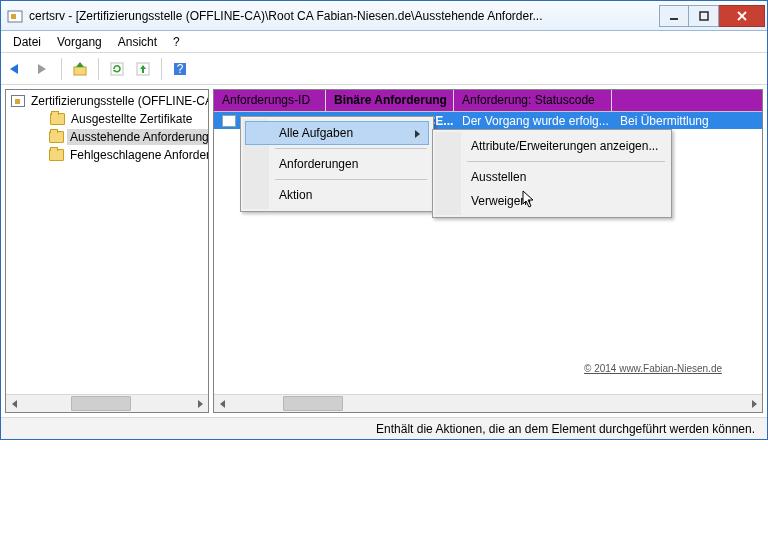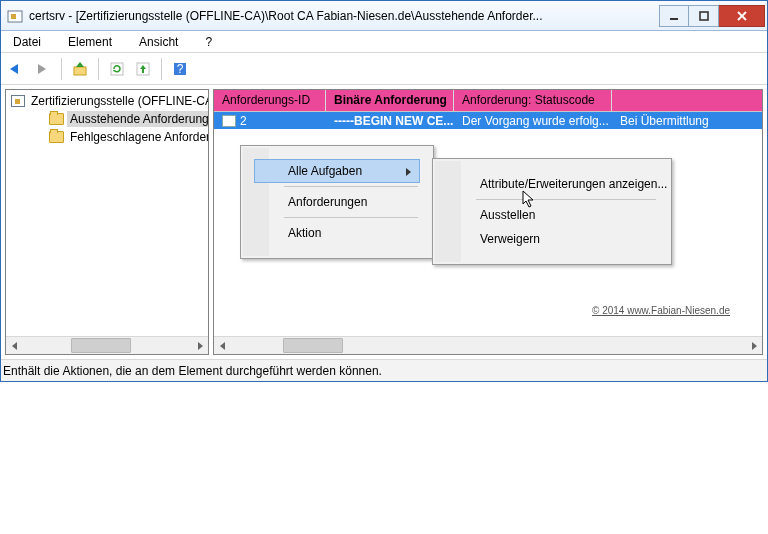--- a/index.html
+++ b/index.html
@@ -1,32 +1,32 @@
 <!DOCTYPE html>
 <html><head>
 <meta charset="utf-8">
 <style>
   * { box-sizing: border-box; margin: 0; padding: 0; font-family: "Segoe UI", Tahoma, sans-serif; font-size: 12px; }
   html, body { width: 768px; height: 534px; overflow: hidden; background: #fff; }
 
   
-  .window { width: 768px; height: 382px; border: 1px solid #2e6db5; display: flex; flex-direction: column; }
+  .window { width: 768px; height: 440px; border: 1px solid #2e6db5; display: flex; flex-direction: column; }
 
   
   .titlebar { height: 30px; background: linear-gradient(#f7fbff,#e8f1fb); display: flex; align-items: center; border-bottom: 1px solid #9db9d8; }
   .titlebar .icon { width: 16px; height: 16px; margin: 0 6px; }
   .titlebar .title { flex: 1; font-size: 12px; color: #000; white-space: nowrap; overflow: hidden; text-overflow: ellipsis; }
   .caption-buttons { display: flex; height: 22px; margin-right: 2px; }
   .caption-buttons .cap { width: 30px; height: 22px; display: flex; align-items: center; justify-content: center; border: 1px solid #8ca8c6; border-left: none; background: #e9f2fb; }
   .caption-buttons .cap:first-child { border-left: 1px solid #8ca8c6; }
   .caption-buttons .close { background: #c84031; border-color: #a03428; color: #fff; width: 46px; }
   .cap svg { display:block; }
 
   
-  .menubar { height: 22px; display: flex; align-items: center; gap: 15px; padding: 0 6px; border-bottom: 1px solid #d8d8d8; background: #fff; }
+  .menubar { height: 22px; display: flex; align-items: center; gap: 4px; padding: 0 6px; border-bottom: 1px solid #d8d8d8; background: #fff; }
   .menubar .menu-item { padding: 2px 6px; cursor: default; }
 
   
   .toolbar { height: 32px; display: flex; align-items: center; padding: 0 4px; gap: 2px; border-bottom: 1px solid #d8d8d8; background: #fff; }
   .toolbar .tbtn { width: 24px; height: 24px; display: flex; align-items: center; justify-content: center; border: 1px solid transparent; }
   .toolbar .sep { width: 1px; height: 22px; background: #d0d0d0; margin: 0 4px; }
 
   
   .content-wrap { flex: 1; padding: 4px; display: flex; gap: 4px; min-height: 0; }
   .pane { border: 1px solid #828282; background: #fff; display: flex; flex-direction: column; min-height: 0; }
@@ -46,33 +46,33 @@
   .folder::before { content:""; position:absolute; top:-3px; left:0; width:6px; height:3px; background:#f7d77b; border:1px solid #c9a11f; border-bottom:none; }
   .ca-badge { position:relative; }
   .ca-badge .folder { background:#fff; }
   .ca-badge .tick { position:absolute; left:-3px; bottom:-2px; width:10px; height:10px; border-radius:50%; background:#1a8f1a; }
   .ca-badge .tick::after{ content:""; position:absolute; left:2px; top:3px; width:3px; height:5px; border-right:2px solid #fff; border-bottom:2px solid #fff; transform:rotate(40deg);}
   .root-ico { width:14px; height:12px; border:1px solid #6a7a90; background:#fff; position:relative; }
   .root-ico::after{content:""; position:absolute; left:3px; top:3px; width:5px; height:5px; background:#d7a63a;}
   .lbl { padding: 1px 3px; }
 
   
-  .list-header { height: 22px; display: flex; border-bottom: 1px solid #c8c8c8; background: #ec4899; }
+  .list-header { height: 22px; display: flex; border-bottom: 1px solid #c8c8c8; background: #a21caf; }
   .col { padding: 3px 8px; border-right: 1px solid #d8d8d8; white-space: nowrap; overflow: hidden; }
   .c0{ width:112px;} .c1{ width:128px;font-weight:bold;} .c2{ width:158px;} .c3{ flex:1;}
 
   
   .list-body { flex: 1; position: relative; overflow: hidden; }
   .row { height: 17px; display: flex; align-items: center; background: #2e87e7; color: #fff; }
   .row .cell { padding: 0 8px; white-space: nowrap; overflow: hidden; }
   .row .cell.c0{ display:flex; align-items:center; gap:4px;}
   .req-ico { width:14px; height:12px; border:1px solid #8aa; background:#fff; display:inline-block; }
 
   
-  .ctx { position: absolute; background: #f1f1f1; border: 1px solid #9a9a9a; box-shadow: 2px 2px 3px rgba(0,0,0,.25); padding: 13px; margin-top: 29px; }
+  .ctx { position: absolute; background: #f1f1f1; border: 1px solid #9a9a9a; box-shadow: 2px 2px 3px rgba(0,0,0,.25); padding: 4px; }
   .ctx .gutter { position:absolute; left:2px; top:2px; bottom:2px; width:26px; background:#e9e9e9;}
   .ctx .item { height: 24px; display: flex; align-items: center; padding: 0 32px 0 34px; position: relative; white-space: nowrap; cursor: default; }
   .ctx .item.sel { background: #bcd7f3; border:1px solid #7bb0e6; padding: 0 31px 0 33px;}
   .ctx .item .arrow { position: absolute; right: 8px; top: 8px; width:0; height:0; border-left:5px solid #333; border-top:4px solid transparent; border-bottom:4px solid transparent; }
   .ctx hr { margin: 3px 2px 3px 30px; border: none; border-top: 1px solid #c7c7c7; }
   .menu1 { left: 26px; top: 4px; width: 194px; }
   .menu2 { left: 218px; top: 17px; width: 240px; }
   .menu2 hr { margin-left:30px; }
 
   
@@ -81,24 +81,24 @@
   
   .hscroll { height: 18px; border-top: 1px solid #d8d8d8; display: flex; align-items: center; background: #f0f0f0; }
   .hsbtn { width: 17px; height: 100%; display: flex; align-items: center; justify-content: center; background: #f0f0f0; }
   .hsbtn svg{display:block;}
   .hstrack { flex: 1; position: relative; height: 100%; }
   .hsthumb { position: absolute; top: 1px; height: 15px; background: #cfcfcf; border:1px solid #b7b7b7; border-radius:1px; }
   .tree-pane .hsthumb{ left:48px; width:60px;}
   .list-pane .hsthumb{ left:52px; width:60px;}
 
   
-  .copyright { position:absolute; right:32px; bottom:20px; font-size:10px; color:#555; text-decoration:underline;}
-
-  
-  .statusbar { height: 22px; border-top: 1px solid #d8d8d8; display: flex; align-items: center; padding: 0 2px; background: #f3f3f3; font-size: 12px; }
+  .copyright { position:absolute; right:40px; bottom:20px; font-size:10px; color:#555; text-decoration:underline;}
+
+  
+  .statusbar { height: 22px; border-top: 1px solid #d8d8d8; display: flex; align-items: center; padding: 0 12px; background: #f3f3f3; font-size: 12px; justify-content: flex-end; }
 </style>
 </head>
 <body>
 
 <div class="window">
 
   <div class="titlebar">
     <span class="icon">
       <svg width="16" height="16">
           <rect x="1" y="3" width="14" height="11" fill="#fff" stroke="#6a7a90"></rect>
@@ -121,21 +121,21 @@
           <svg width="12" height="12">
             <line x1="2" y1="2" x2="10" y2="10" stroke="#fff" stroke-width="1.8"></line>
             <line x1="10" y1="2" x2="2" y2="10" stroke="#fff" stroke-width="1.8"></line>
           </svg>
         </div>
     </div>
   </div>
 
   <div class="menubar">
     <span class="menu-item">Datei</span>
-    <span class="menu-item">Element</span>
+    <span class="menu-item">Vorgang</span>
     <span class="menu-item">Ansicht</span>
     <span class="menu-item">?</span>
   </div>
 
   <div class="toolbar">
     <div class="tbtn">
         <svg width="18" height="14">
           <polygon points="10,2 10,12 2,7" fill="#1e74d8"></polygon>
         </svg>
       </div>
@@ -177,20 +177,26 @@
   <div class="content-wrap">
 
     <div class="pane tree-pane">
       <div class="tree">
         <div class="tree-row">
           <span class="ticon">
               <span class="root-ico"></span>
             </span>
           <span class="lbl">Zertifizierungsstelle (OFFLINE-CA)</span>
         </div>
+        <div class="tree-row d2">
+          <span class="ticon">
+              <span class="folder"></span>
+            </span>
+          <span class="lbl">Ausgestellte Zertifikate</span>
+        </div>
         <div class="tree-row d2 selected">
           <span class="ticon">
               <span class="folder"></span>
             </span>
           <span class="lbl">Ausstehende Anforderungen</span>
         </div>
         <div class="tree-row d2">
           <span class="ticon">
               <span class="folder"></span>
             </span>

